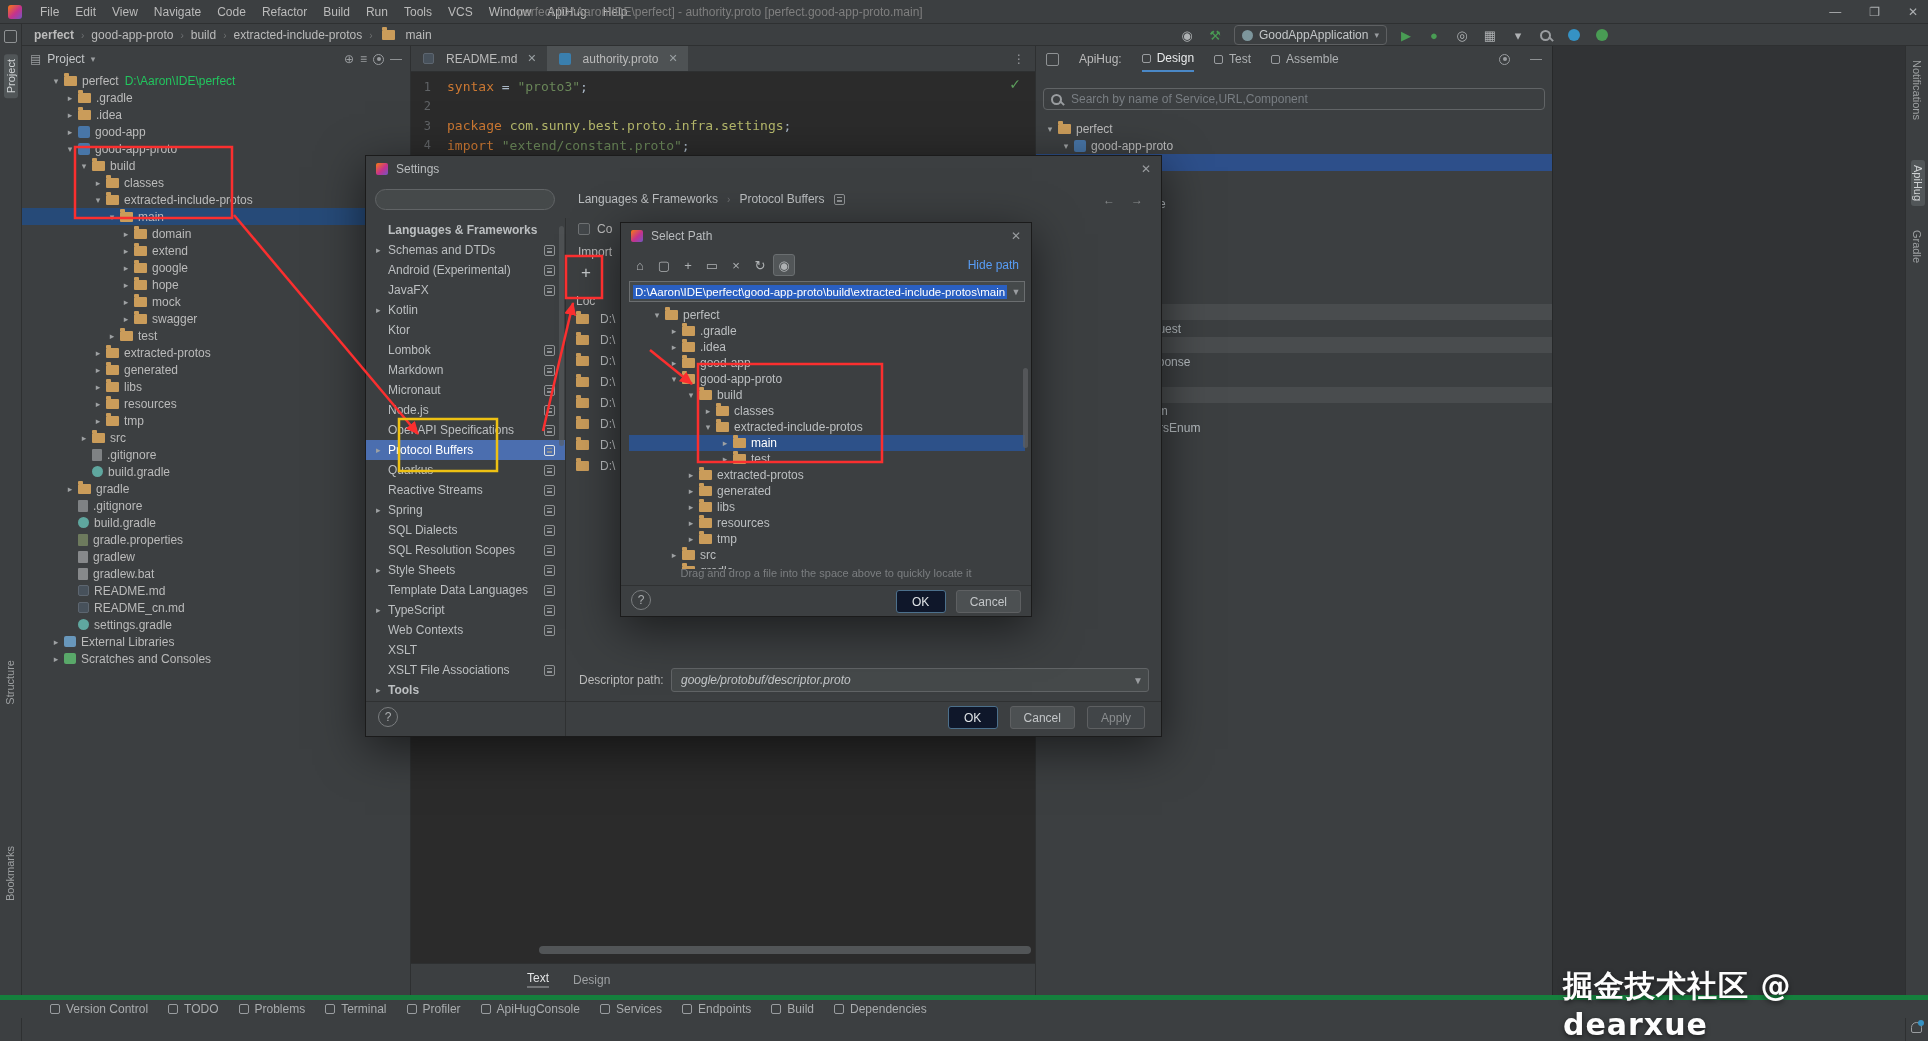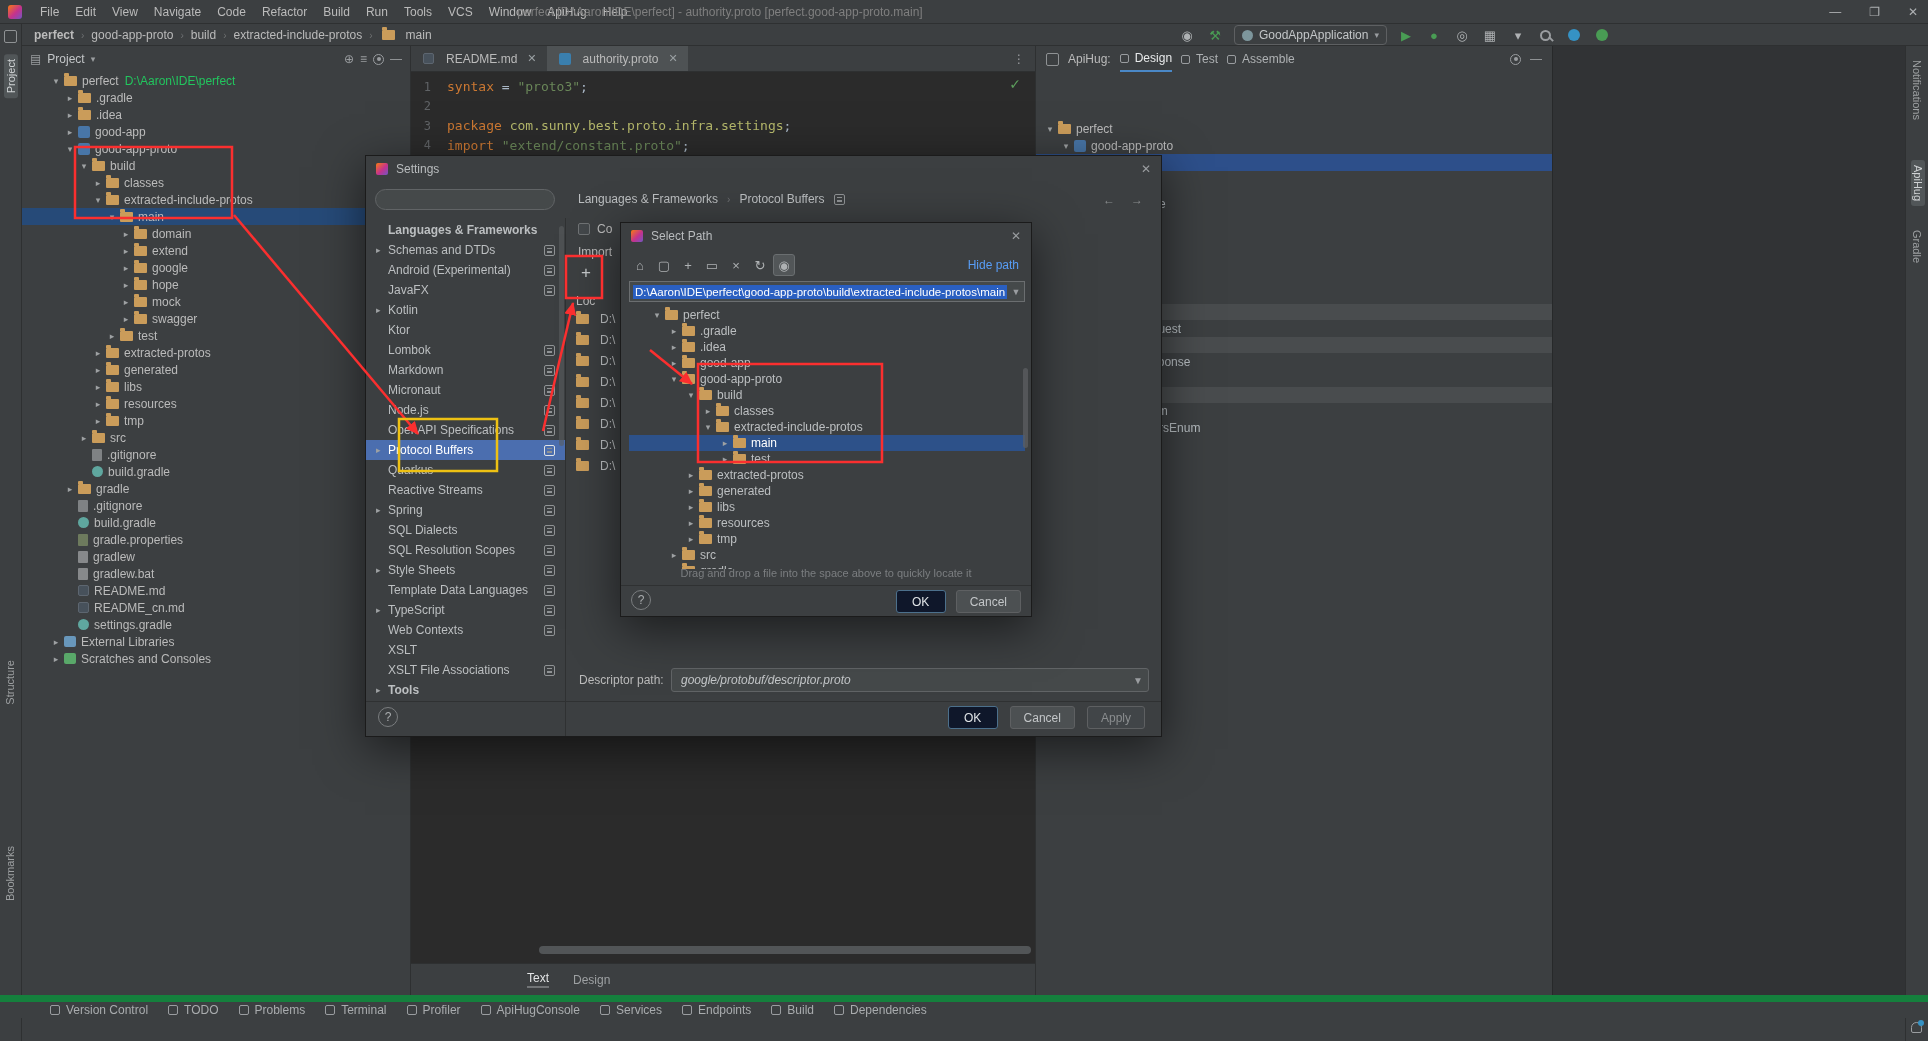--- a/index.html
+++ b/index.html
@@ -78,37 +78,37 @@
   .lnum{width:36px;text-align:right;padding-right:16px;color:#606366;font-size:12px;flex:none;}
   .tk-k{color:#cc7832;}.tk-s{color:#6a8759;}.tk-p{color:#a9b7c6;}.tk-g{color:#b5b86b;}
   .echeck{position:absolute;right:14px;top:30px;color:#5c9e5c;font-size:14px;}
   .hscroll{position:absolute;left:128px;width:492px;top:900px;height:8px;background:#595d5f;border-radius:4px;opacity:.85;}
   .ebottom{position:absolute;left:0;right:0;top:917px;height:32px;background:#3c3f41;border-top:1px solid #2e3031;display:flex;align-items:center;padding-left:116px;gap:24px;}
   .btab{color:#9da0a2;}
   .btab.sel{color:#e2e4e5;border-bottom:2px solid #717476;padding-bottom:1px;}
 
   
   .rpanel{position:absolute;left:1035px;top:46px;width:517px;bottom:46px;background:#3c3f41;border-left:1px solid #2e3031;}
-  .rhead{height:26px;display:flex;align-items:center;padding:0 10px;gap:9px;color:#bbbbbb;justify-content:flex-end;}
+  .rhead{height:26px;display:flex;align-items:center;padding:0 10px;gap:20px;color:#bbbbbb;justify-content:flex-end;}
   .rtab{display:flex;align-items:center;gap:6px;color:#aeb1b3;height:26px;}
   .rtab.sel{color:#e8eaeb;border-bottom:2px solid #4a88c7;}
   .rtab .tico{width:9px;height:9px;border:1.5px solid #9a9da0;border-radius:2px;}
   .rhead .spacer{flex:1;}
   .rsearch{position:absolute;left:7px;top:42px;width:502px;height:22px;border:1px solid #616466;border-radius:4px;display:flex;align-items:center;padding:0 7px;gap:7px;}
   .rsearch input{flex:1;background:transparent;border:none;outline:none;color:#bbbbbb;font-size:12px;font-family:inherit;}
   .rsearch input::placeholder{color:#797e83;}
   .rrow{position:absolute;left:0;right:0;height:17px;display:flex;align-items:center;white-space:nowrap;}
   .rrow.blue{background:#2d4f8a;}
   .frag{position:absolute;left:0;right:0;height:16px;display:flex;align-items:center;padding-left:5px;color:#b6bcc0;white-space:nowrap;}
   .frag.bar{background:#494c4e;}
 
   .deadzone{position:absolute;left:1552px;top:46px;width:353px;bottom:46px;background:#313335;border-left:1px solid #27292a;}
 
   
-  .twbar{position:absolute;left:0;right:0;bottom:23px;height:23px;background:#3c3f41;border-top:7px solid #15803d;display:flex;align-items:center;padding-left:40px;z-index:5;text-align:right;}
+  .twbar{position:absolute;left:0;right:0;bottom:23px;height:23px;background:#3c3f41;border-top:5px solid #15803d;display:flex;align-items:center;padding-left:40px;z-index:5;text-align:right;}
   .tw{display:flex;align-items:center;gap:6px;padding:0 10px;height:100%;color:#a9acae;white-space:nowrap;}
   .tw .sq{width:10px;height:10px;border:1.5px solid #9a9da0;border-radius:2px;flex:none;}
   .sbar{position:absolute;left:0;right:0;bottom:0;height:23px;background:#3c3f41;border-top:1px solid #2e3031;display:flex;align-items:center;padding:0 12px;color:#a9acae;z-index:5;}
   .sbar .addico{width:10px;height:10px;border:1.5px solid #9a9da0;border-radius:2px;margin-right:7px;}
   .sright{position:absolute;left:1388px;top:0;height:23px;display:flex;align-items:center;gap:18px;}
   .lock{width:9px;height:7px;background:#9a9da0;border-radius:1px;position:relative;margin-top:4px;}
   .lock::before{content:"";position:absolute;top:-5px;left:1px;width:5px;height:5px;border:1.5px solid #9a9da0;border-bottom:none;border-radius:3px 3px 0 0;}
 
   
   .dlg{position:absolute;background:#3c3f41;border:1px solid #1b1b1b;box-shadow:0 12px 44px rgba(0,0,0,.55);}
@@ -488,20 +488,24 @@
         <span>Test</span>
       </span>
       <span class="rtab">
         <span class="tico"></span>
         <span>Assemble</span>
       </span>
       <span class="spacer"></span>
       <span class="dotcircle"></span>
       <span class="hicon">—</span>
     </div>
+    <div class="rsearch">
+      <span class="mag"></span>
+      <input placeholder="Search by name of Service,URL,Component" style="">
+    </div>
     <div class="rrow" style="top:74px;padding-left:8px;">
       <span class="arrow">▾</span>
         <span class="ficon f-folder"></span>
       <span>perfect</span>
     </div>
     <div class="rrow" style="top:91px;padding-left:24px;">
       <span class="arrow">▾</span>
         <span class="ficon f-module"></span>
       <span>good-app-proto</span>
     </div>
@@ -919,13 +923,14 @@
     </defs>
     <rect x="75" y="147" width="157" height="71" fill="none" stroke="#fb2f2f" stroke-width="2.5"></rect>
     <line x1="234" y1="215" x2="418" y2="434" stroke="#fb2f2f" stroke-width="2.5" marker-end="url(#arr)"></line>
     <rect x="399" y="419" width="98" height="52" fill="none" stroke="#eec113" stroke-width="2.5"></rect>
     <rect x="566" y="256" width="36" height="42" fill="none" stroke="#fb2f2f" stroke-width="2.5"></rect>
     <line x1="543" y1="431" x2="573" y2="303" stroke="#fb2f2f" stroke-width="2.5" marker-end="url(#arr)"></line>
     <line x1="650" y1="350" x2="692" y2="384" stroke="#fb2f2f" stroke-width="2.5" marker-end="url(#arr)"></line>
     <rect x="698" y="364" width="184" height="98" fill="none" stroke="#fb2f2f" stroke-width="2.5"></rect>
   </svg>
 
+  <div class="wm">掘金技术社区 @ dearxue</div>
 </div>
 
 </body></html>

